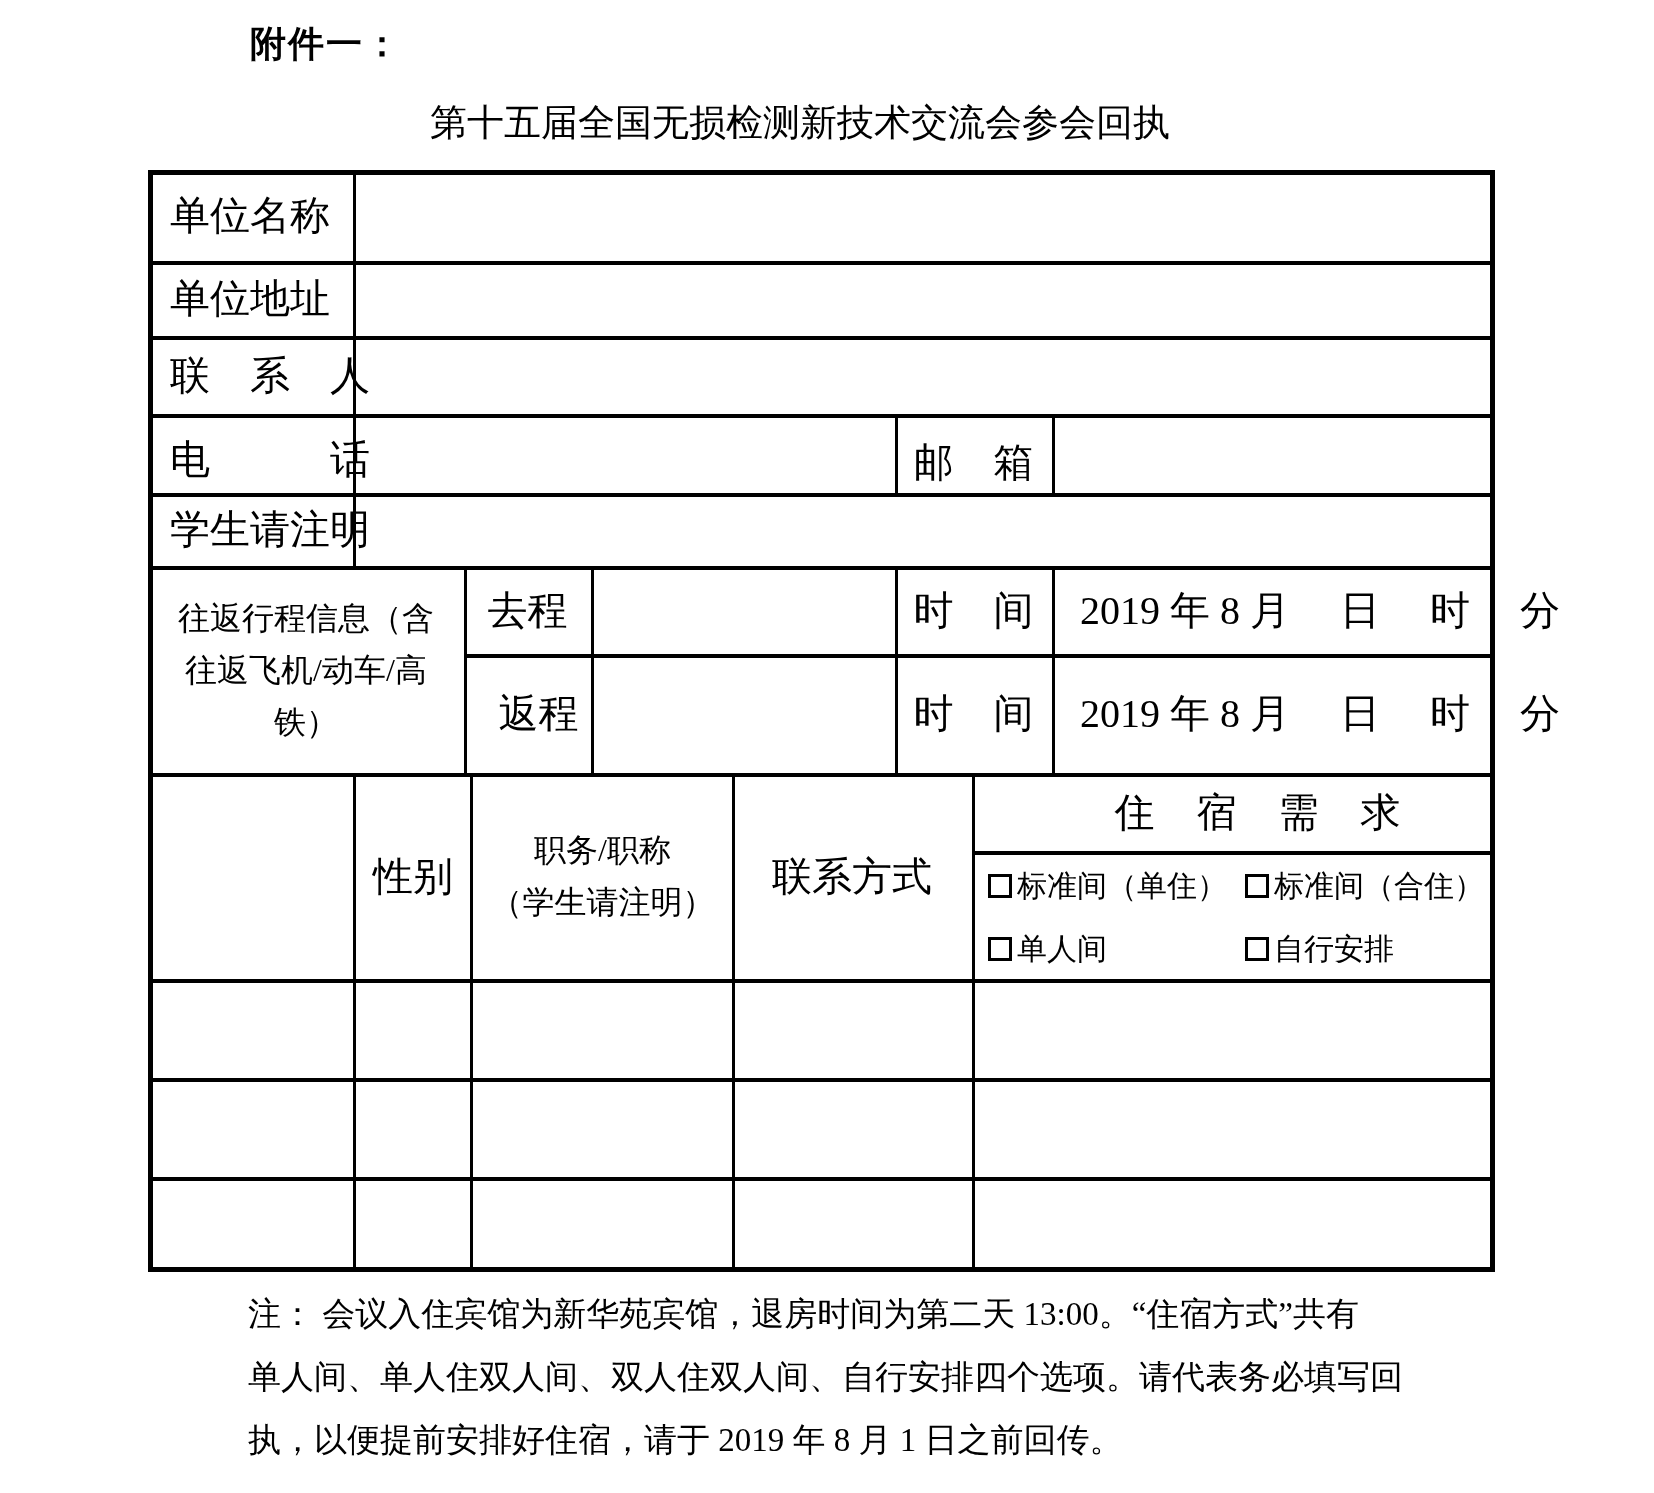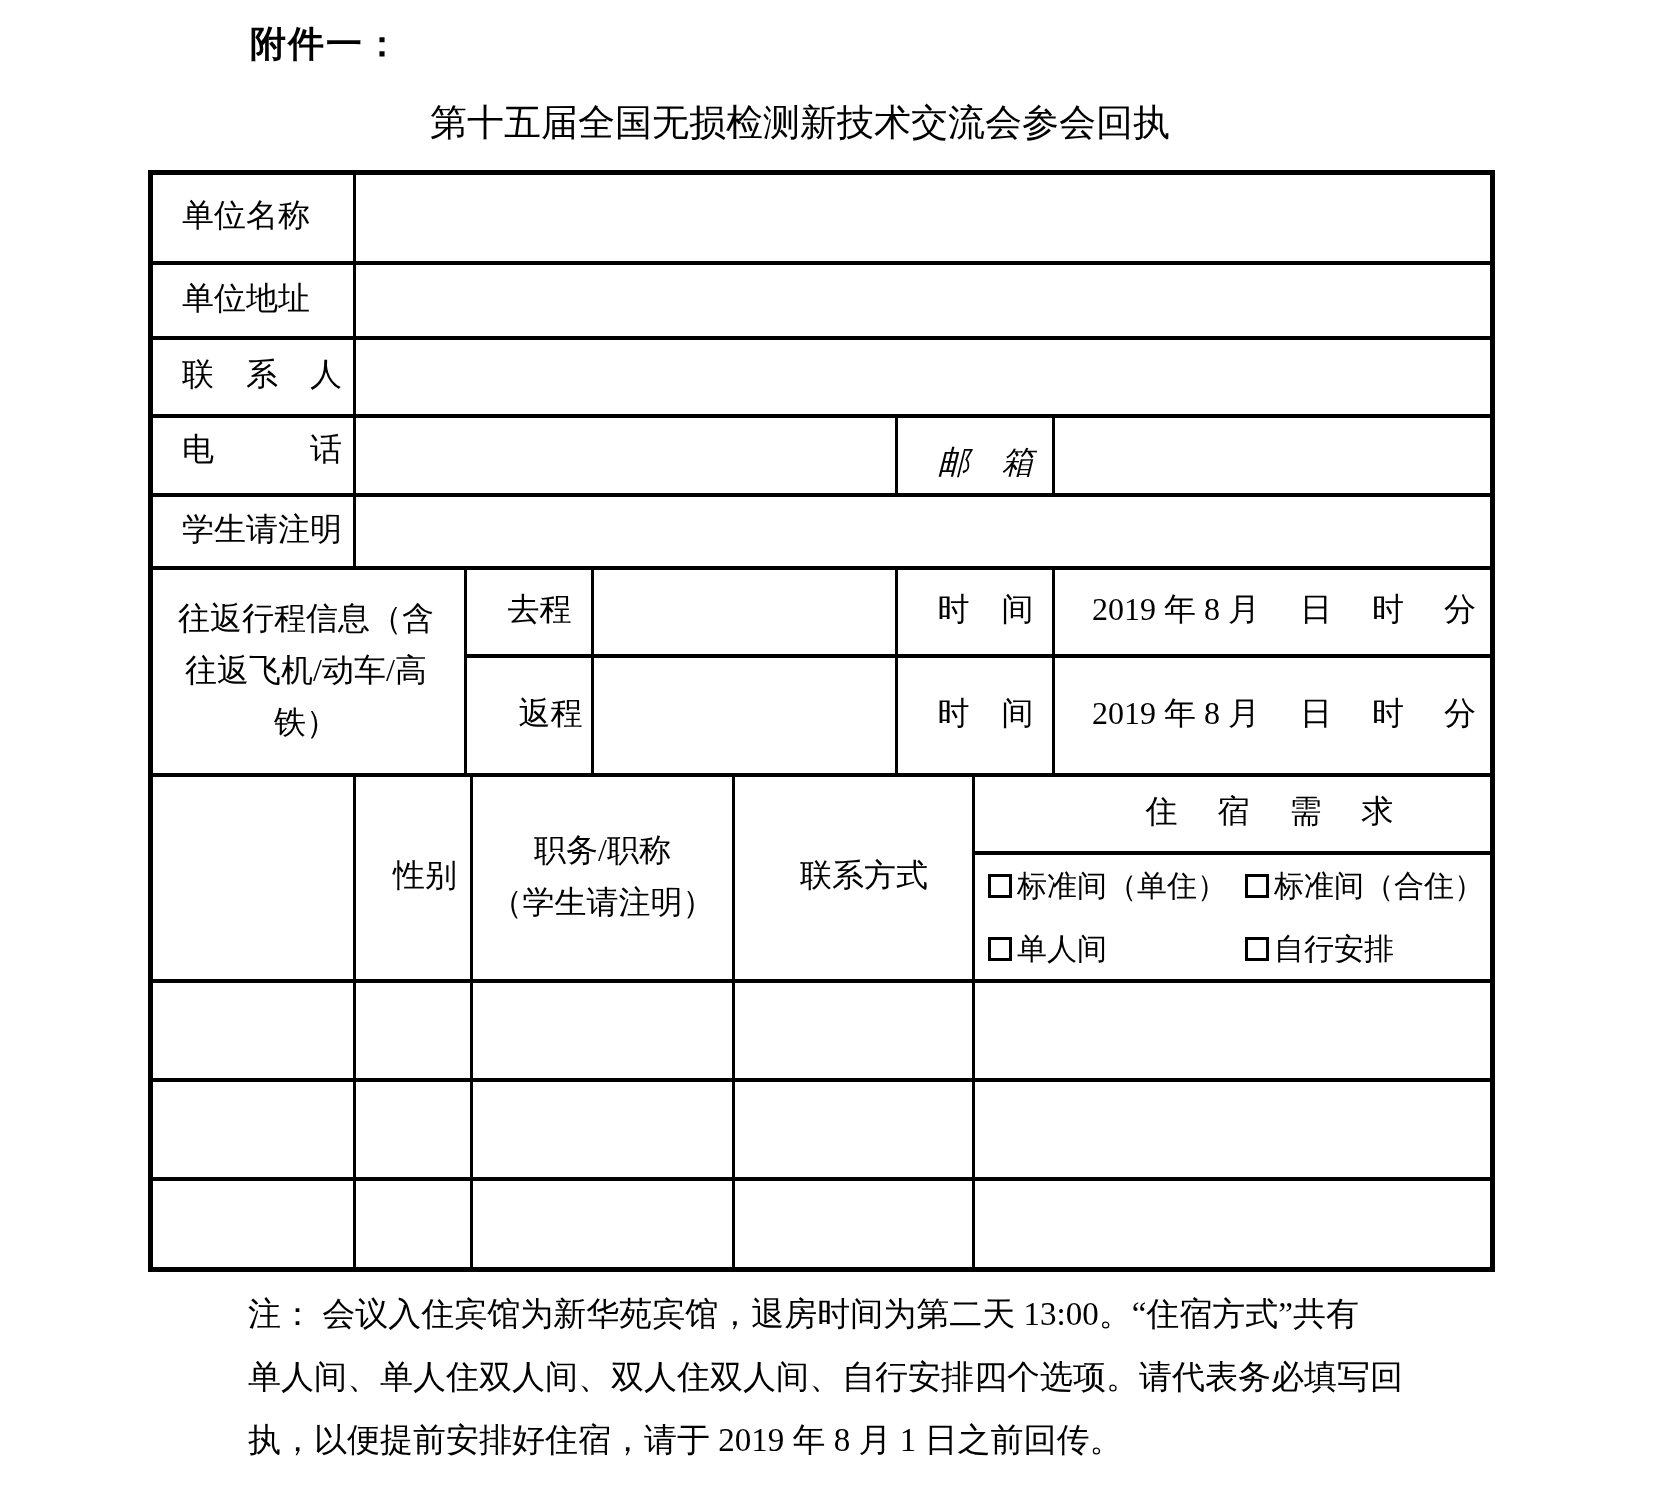--- a/index.html
+++ b/index.html
@@ -7,21 +7,21 @@
     position:relative;width:1654px;height:1493px;background:#ffffff;
     font-family:"Liberation Serif","DejaVu Serif",serif;color:#000;overflow:hidden;
   }
   .attach{position:absolute;left:250px;top:20px;font-size:36px;font-weight:bold;letter-spacing:2px;}
   .title{position:absolute;left:100px;top:98px;width:1400px;text-align:center;font-size:37px;font-weight:normal;}
   .grid{position:absolute;left:148px;top:170px;width:1347px;height:1102px;}
   .hl{position:absolute;height:4px;background:#000;}
   .vl{position:absolute;width:3px;background:#000;}
   .hl.outer{height:5px;}
   .vl.outer{width:5px;}
-  .lab{position:absolute;font-size:32px;display:flex;align-items:center;white-space:pre;margin-left:12px;}
+  .lab{position:absolute;font-size:40px;display:flex;align-items:center;white-space:pre;}
   .lab.center{justify-content:center;text-align:center;}
   .stack{position:absolute;display:flex;flex-direction:column;justify-content:center;text-align:center;font-size:32px;}
   .stack div{line-height:52px;white-space:pre;}
   .tripline{line-height:69px;white-space:pre;font-size:32px;}
   .tripline.c{text-align:center;}
   .opt{position:absolute;display:flex;align-items:center;font-size:30px;white-space:pre;height:44px;}
   .cb{display:inline-block;width:18px;height:18px;border:3px solid #000;margin-right:5px;flex:0 0 auto;}
   .fill{position:absolute;}
   .note{position:absolute;left:248px;top:1283px;width:1260px;font-size:33px;}
   .note div{line-height:63px;white-space:pre;}
@@ -60,22 +60,22 @@
     <div class="vl" style="left:904px;top:244px;height:79px;"></div>
     <div class="vl" style="left:747px;top:396px;height:207px;"></div>
     <div class="vl" style="left:904px;top:396px;height:207px;"></div>
     <div class="vl" style="left:322px;top:603px;height:494px;"></div>
     <div class="vl" style="left:584px;top:603px;height:494px;"></div>
     <div class="vl" style="left:824px;top:603px;height:494px;"></div>
 
     <div class="lab" style="left:22px;top:0;height:91px;">单位名称</div>
     <div class="lab" style="left:22px;top:91px;height:75px;">单位地址</div>
     <div class="lab" style="left:22px;top:166px;height:78px;">联　系　人</div>
-    <div class="lab" style="left:22px;top:232px;height:96px;">电　　　话</div>
-    <div class="lab center" style="left:747px;top:244px;width:157px;height:97px;font-style:italic;">邮　箱</div>
+    <div class="lab" style="left:22px;top:241px;height:96px;">电　　　话</div>
+    <div class="lab center" style="left:747px;top:244px;width:157px;height:97px;">邮　箱</div>
     <div class="lab" style="left:22px;top:323px;height:73px;">学生请注明</div>
 
     <div class="stack" style="left:22px;top:396px;width:272px;height:207px;">
       <div class="tripline">往返行程信息（含</div>
       <div class="tripline">往返飞机/动车/高</div>
       <div class="tripline c">铁）</div>
     </div>
     <div class="lab center" style="left:316px;top:396px;width:127px;height:88px;">去程</div>
     <div class="lab center" style="left:316px;top:484px;width:149px;height:119px;">返程</div>
     <div class="lab center" style="left:747px;top:396px;width:157px;height:88px;">时　间</div>

